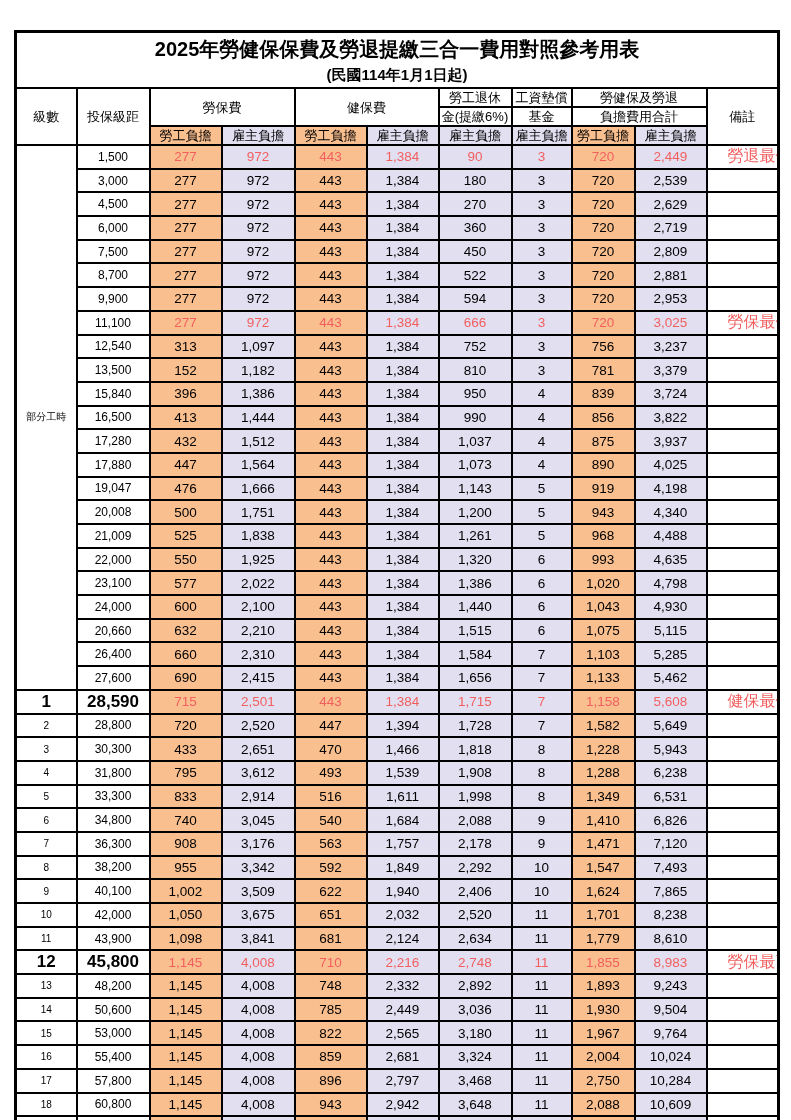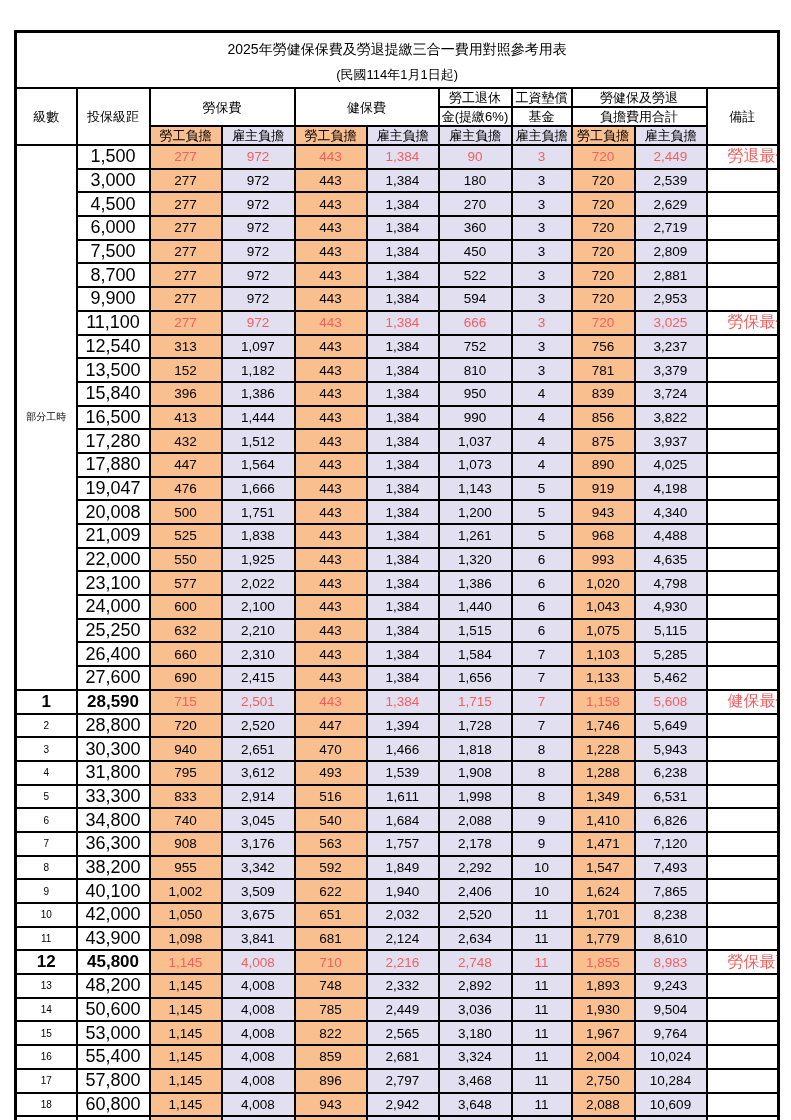--- a/index.html
+++ b/index.html
@@ -11,26 +11,26 @@
     position:absolute;left:14px;top:30px;width:763px;
     border-collapse:collapse;table-layout:fixed;
     border:3px solid #000;
   }
   td,th{
     border:2px solid #000;padding:0;margin:0;
     text-align:center;vertical-align:middle;
     font-weight:400;overflow:hidden;white-space:nowrap;
   }
   .title-cell{height:54px;}
-  .title-line{font-size:14px;font-weight:400;line-height:30px;}
-  .subtitle-line{font-size:13px;font-weight:400;line-height:22px;}
+  .title-line{font-size:20px;font-weight:700;line-height:30px;}
+  .subtitle-line{font-size:15px;font-weight:700;line-height:22px;}
   .hrow td,.hrow th{height:17px;font-size:13px;line-height:17px;}
   tbody td{height:21.7px;font-size:13.5px;}
   .level-cell{font-size:10px;}
-  .bracket{font-size:18px;}
+  .bracket{font-size:12px;}
   .big{font-size:17px;font-weight:600;}
   .emp{background:#FABF8F;}
   .er{background:#E2DFF1;}
   tr.hl td.val{color:#F15F5F;}
   td.remark{color:#F15F5F;font-size:16px;font-weight:400;padding-left:20px;}
 </style>
 </head>
 <body>
 
 <table class="fee">
@@ -316,21 +316,21 @@
         <td class="val er">2,100</td>
         <td class="val emp">443</td>
         <td class="val er">1,384</td>
         <td class="val er">1,440</td>
         <td class="val er">6</td>
         <td class="val emp">1,043</td>
         <td class="val er">4,930</td>
         <td class="remark"></td>
       </tr>
       <tr>
-        <td class="bracket">25,250</td>
+        <td class="bracket">20,660</td>
         <td class="val emp">632</td>
         <td class="val er">2,210</td>
         <td class="val emp">443</td>
         <td class="val er">1,384</td>
         <td class="val er">1,515</td>
         <td class="val er">6</td>
         <td class="val emp">1,075</td>
         <td class="val er">5,115</td>
         <td class="remark"></td>
       </tr>
@@ -373,28 +373,28 @@
       </tr>
       <tr>
         <td class="level-cell">2</td>
         <td class="bracket">28,800</td>
         <td class="val emp">720</td>
         <td class="val er">2,520</td>
         <td class="val emp">447</td>
         <td class="val er">1,394</td>
         <td class="val er">1,728</td>
         <td class="val er">7</td>
-        <td class="val emp">1,746</td>
+        <td class="val emp">1,582</td>
         <td class="val er">5,649</td>
         <td class="remark"></td>
       </tr>
       <tr>
         <td class="level-cell">3</td>
         <td class="bracket">30,300</td>
-        <td class="val emp">940</td>
+        <td class="val emp">433</td>
         <td class="val er">2,651</td>
         <td class="val emp">470</td>
         <td class="val er">1,466</td>
         <td class="val er">1,818</td>
         <td class="val er">8</td>
         <td class="val emp">1,228</td>
         <td class="val er">5,943</td>
         <td class="remark"></td>
       </tr>
       <tr>

